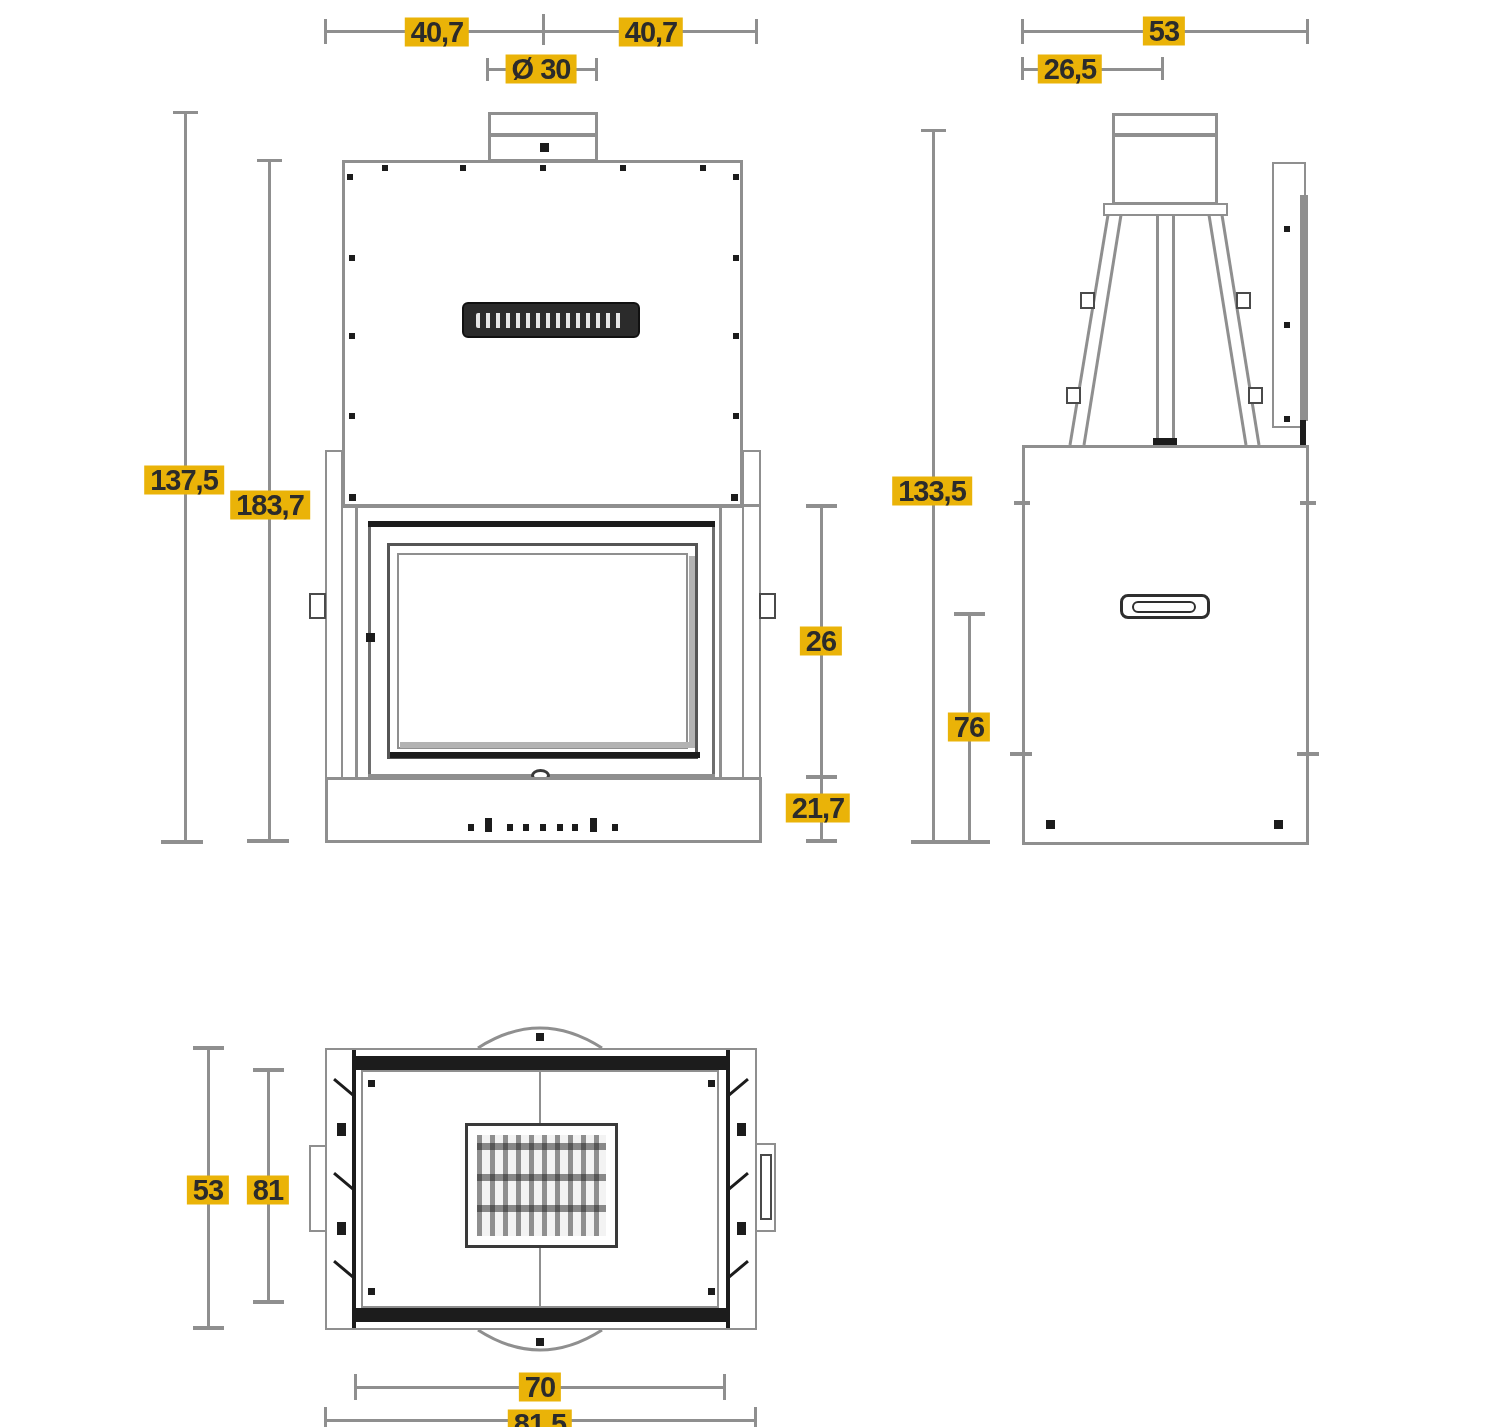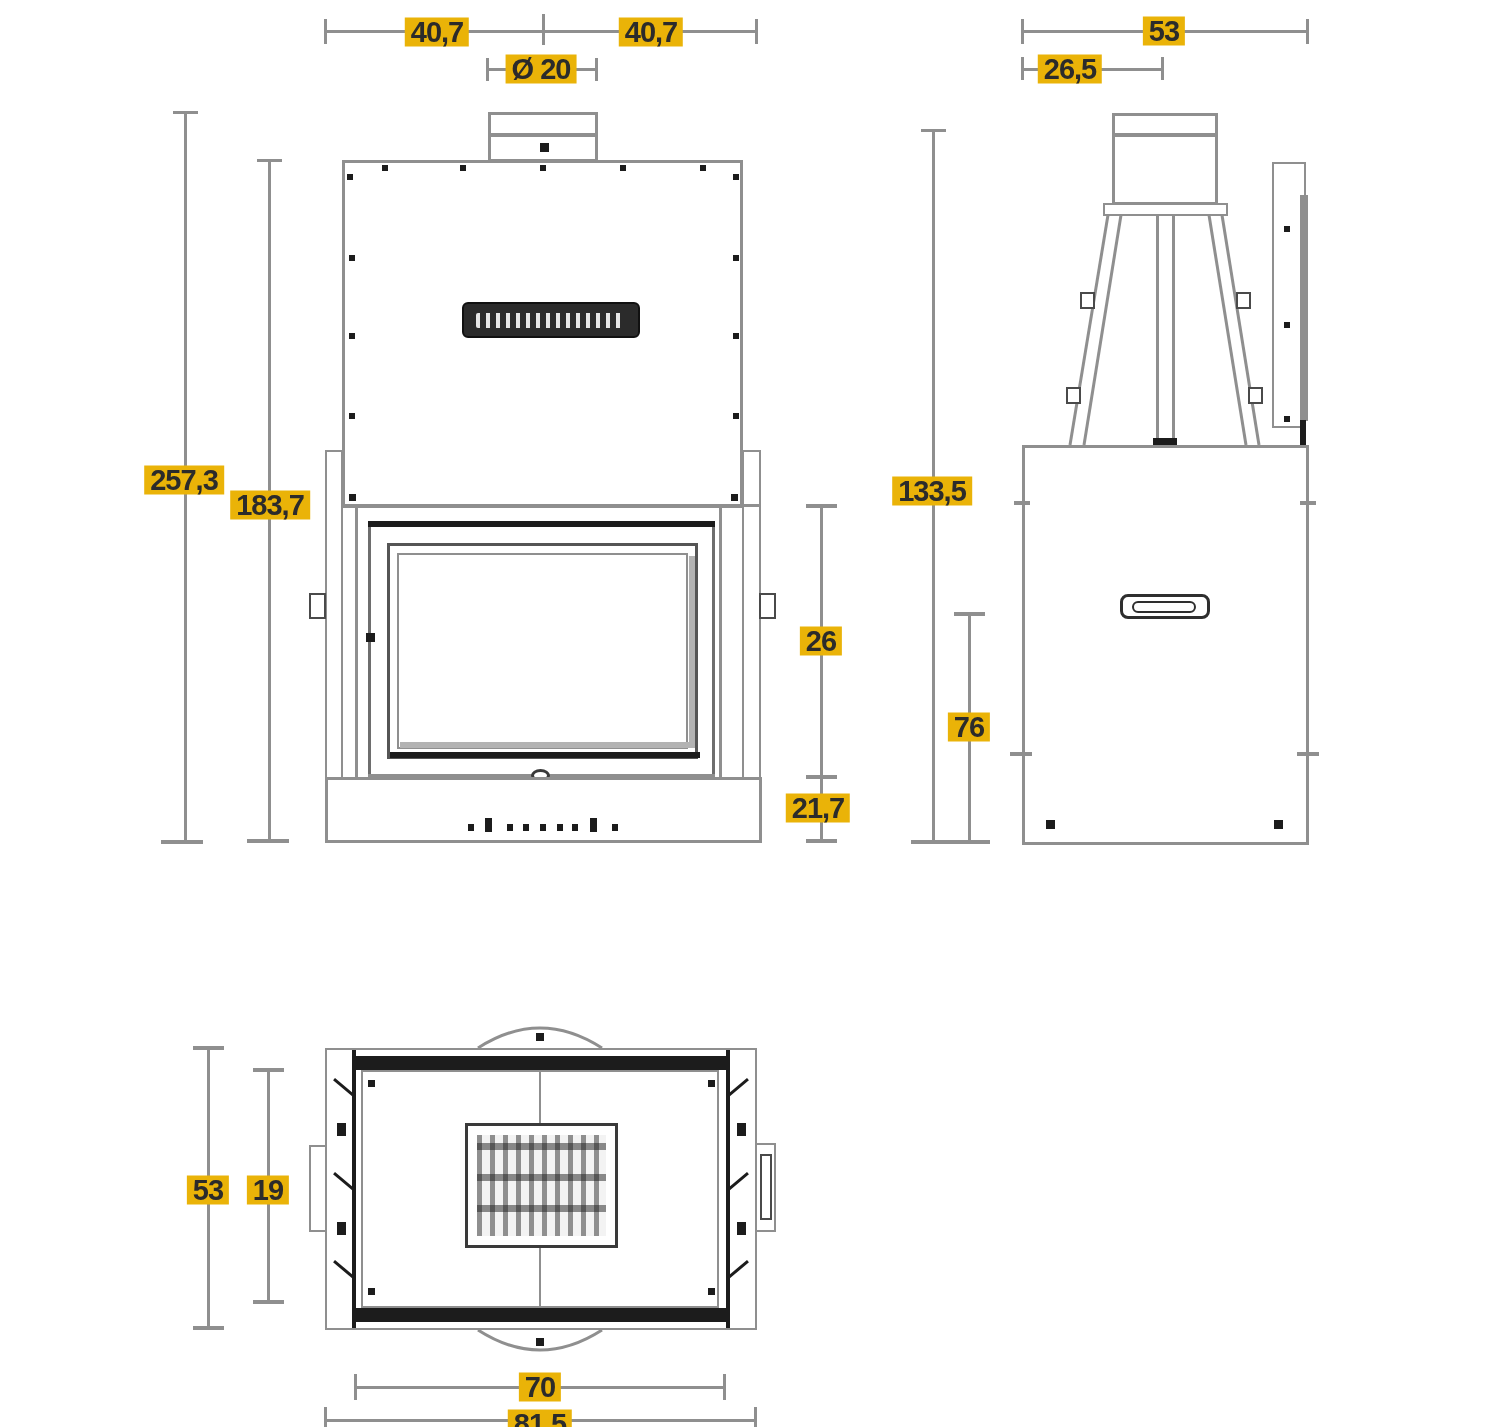--- a/index.html
+++ b/index.html
@@ -53,28 +53,28 @@
       <div class="tick" style="left:755px;top:19px;width:3px;height:25px;"></div>
       <div class="tick" style="left:542px;top:14px;width:3px;height:31px;"></div>
       <span class="dim-label" style="left:437px;top:32px;">40,7</span>
       <span class="dim-label" style="left:651px;top:32px;">40,7</span>
     </div>
 
     <div>
       <div class="ln" style="left:487px;top:68px;width:110px;height:3px;"></div>
       <div class="tick" style="left:486px;top:58px;width:3px;height:23px;"></div>
       <div class="tick" style="left:595px;top:58px;width:3px;height:23px;"></div>
-      <span class="dim-label" style="left:541px;top:69px;">Ø 20</span>
+      <span class="dim-label" style="left:541px;top:69px;">Ø 30</span>
     </div>
 
     <div>
       <div class="ln" style="left:184px;top:112px;width:3px;height:730px;"></div>
       <div class="tick" style="left:173px;top:111px;width:25px;height:3px;"></div>
       <div class="tick" style="left:161px;top:840px;width:42px;height:4px;"></div>
-      <span class="dim-label" style="left:184px;top:480px;">257,3</span>
+      <span class="dim-label" style="left:184px;top:480px;">137,5</span>
     </div>
 
     <div>
       <div class="ln" style="left:268px;top:160px;width:3px;height:682px;"></div>
       <div class="tick" style="left:257px;top:159px;width:25px;height:3px;"></div>
       <div class="tick" style="left:247px;top:839px;width:42px;height:4px;"></div>
       <span class="dim-label" style="left:270px;top:505px;">183,7</span>
     </div>
 
     <div>
@@ -224,21 +224,21 @@
       <div class="ln" style="left:207px;top:1047px;width:3px;height:282px;"></div>
       <div class="tick" style="left:193px;top:1046px;width:31px;height:4px;"></div>
       <div class="tick" style="left:193px;top:1326px;width:31px;height:4px;"></div>
       <span class="dim-label" style="left:208px;top:1190px;">53</span>
     </div>
 
     <div>
       <div class="ln" style="left:267px;top:1069px;width:3px;height:234px;"></div>
       <div class="tick" style="left:253px;top:1068px;width:31px;height:4px;"></div>
       <div class="tick" style="left:253px;top:1300px;width:31px;height:4px;"></div>
-      <span class="dim-label" style="left:268px;top:1190px;">19</span>
+      <span class="dim-label" style="left:268px;top:1190px;">81</span>
     </div>
 
     <div class="boxt" style="left:325px;top:1048px;width:432px;height:282px;"></div>
     <div class="lnd" style="left:352px;top:1050px;width:4px;height:278px;"></div>
     <div class="lnd" style="left:726px;top:1050px;width:4px;height:278px;"></div>
     <div class="lnd" style="left:356px;top:1056px;width:374px;height:14px;"></div>
     <div class="lnd" style="left:356px;top:1308px;width:374px;height:14px;"></div>
     <div class="boxt" style="left:361px;top:1070px;width:358px;height:238px;background:transparent;"></div>
     <div class="ln" style="left:539px;top:1070px;width:2px;height:238px;"></div>
 

